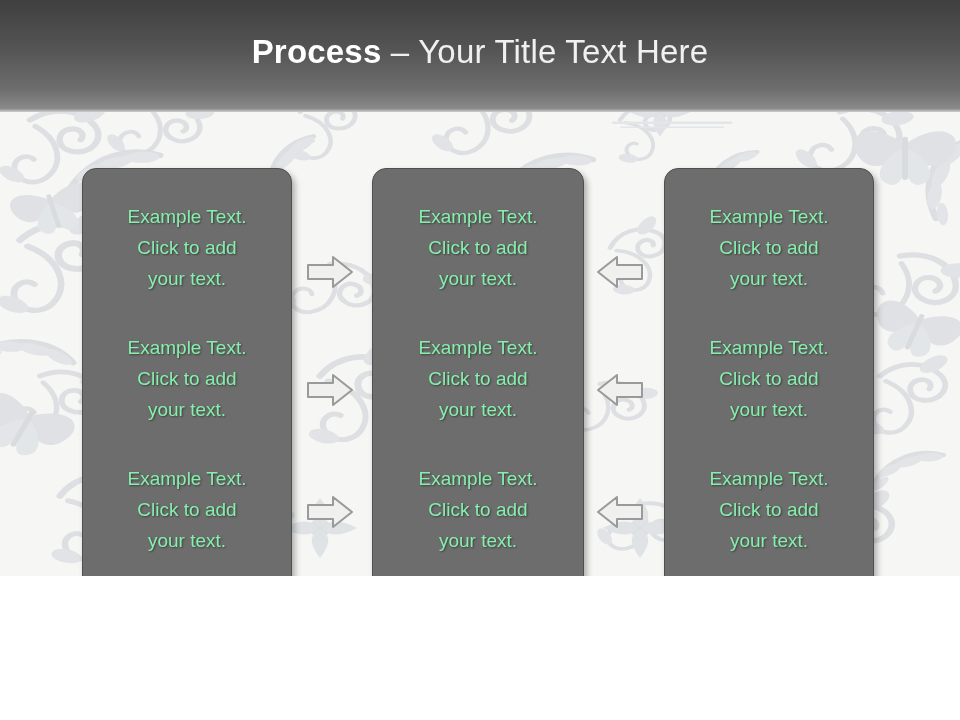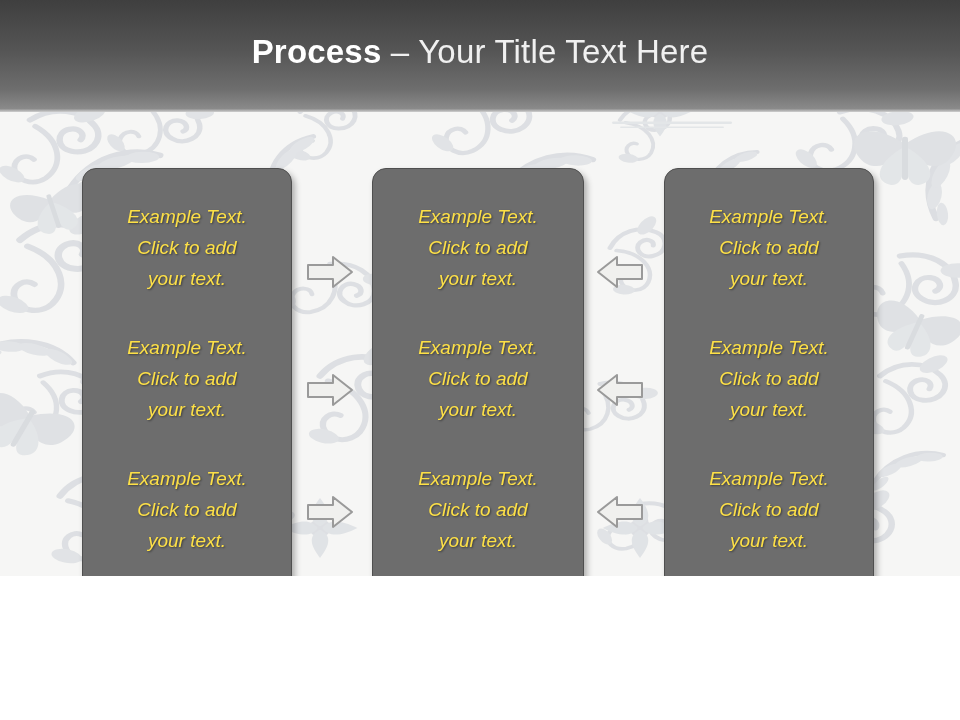--- a/index.html
+++ b/index.html
@@ -70,24 +70,23 @@
     padding-top: 32px;
     box-sizing: border-box;
   }
   .box-col-1 { left: 82px;  top: 168px; width: 210px; height: 438px; }
   .box-col-2 { left: 372px; top: 168px; width: 212px; height: 438px; }
   .box-col-3 { left: 664px; top: 168px; width: 210px; height: 438px; }
 
   .box-text {
     width: 180px;
     text-align: center;
-    font-style: italic;
     font-size: 19px;
     line-height: 31px;
-    color: #fde047;
+    color: #86efac;
     text-shadow: 1px 1px 2px rgba(0,0,0,0.45);
     margin-bottom: 38px;
     white-space: pre-line;
   }
   .box-text:last-child { margin-bottom: 0; }
 
   
   .arrow {
     position: absolute;
     width: 48px;

